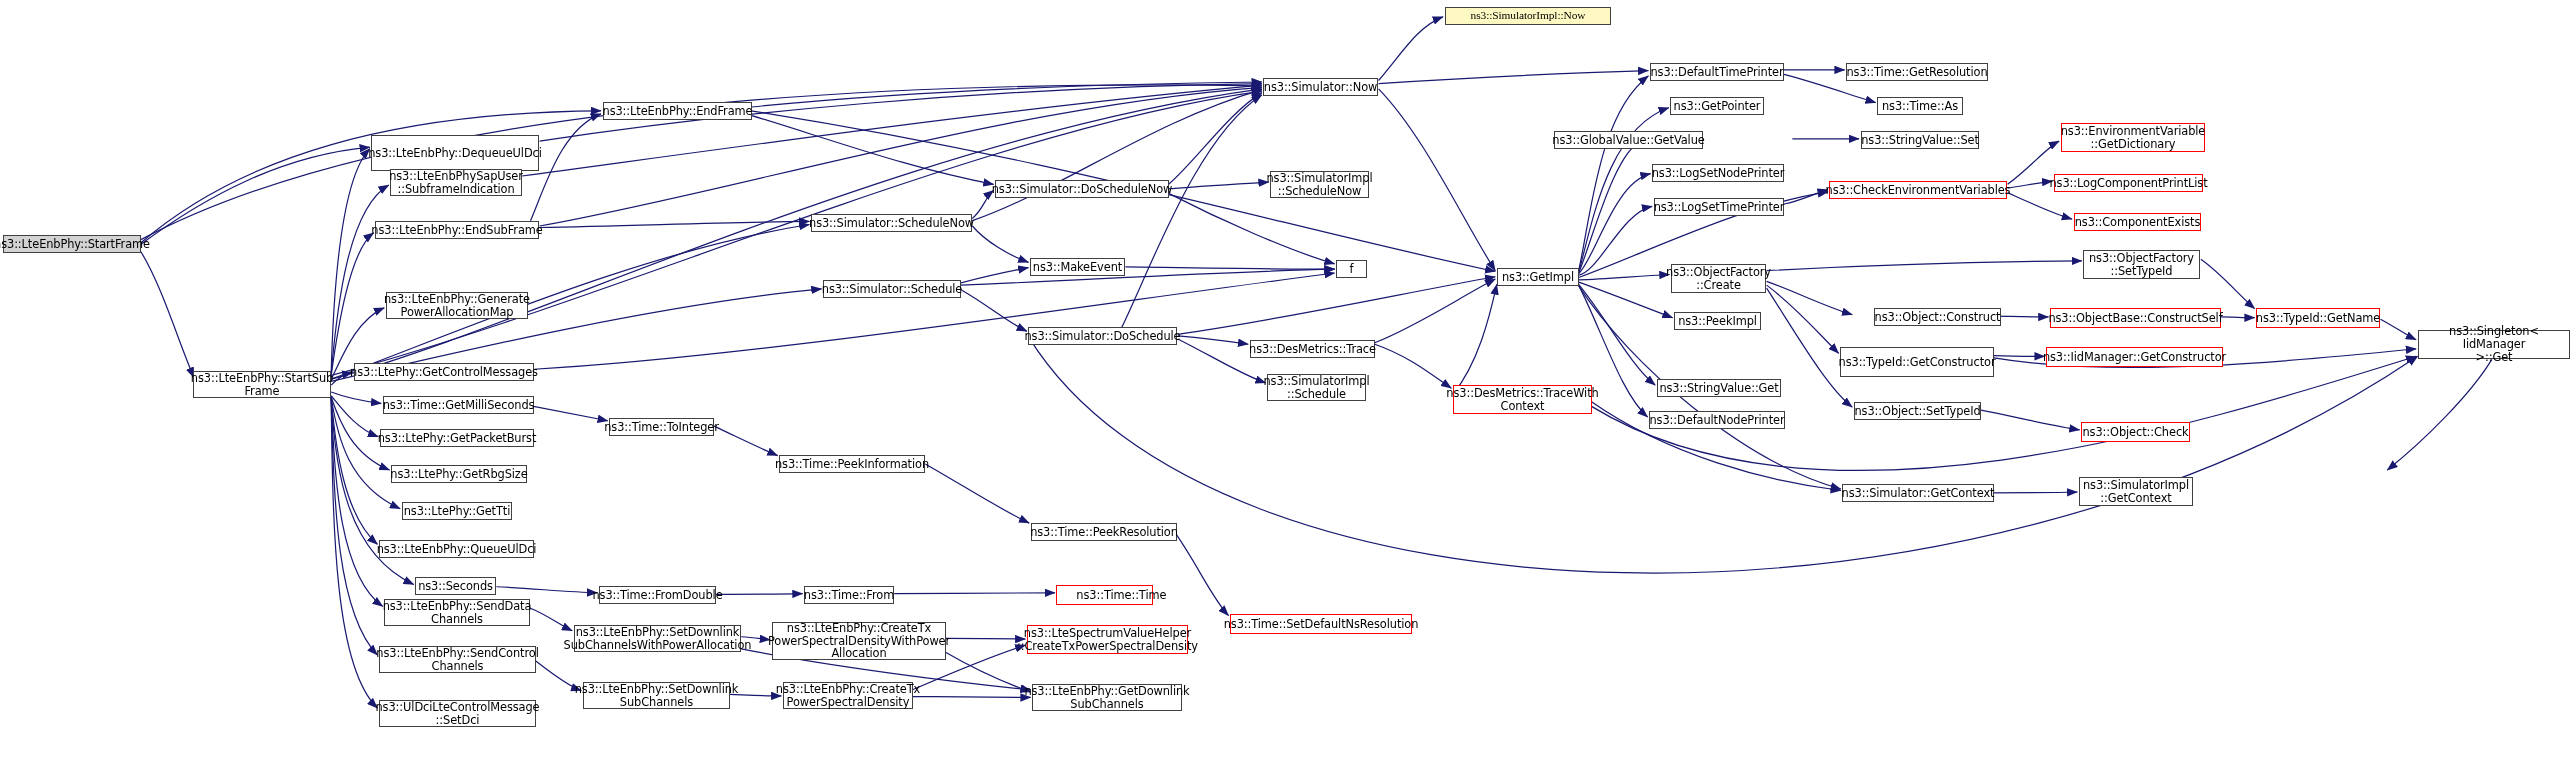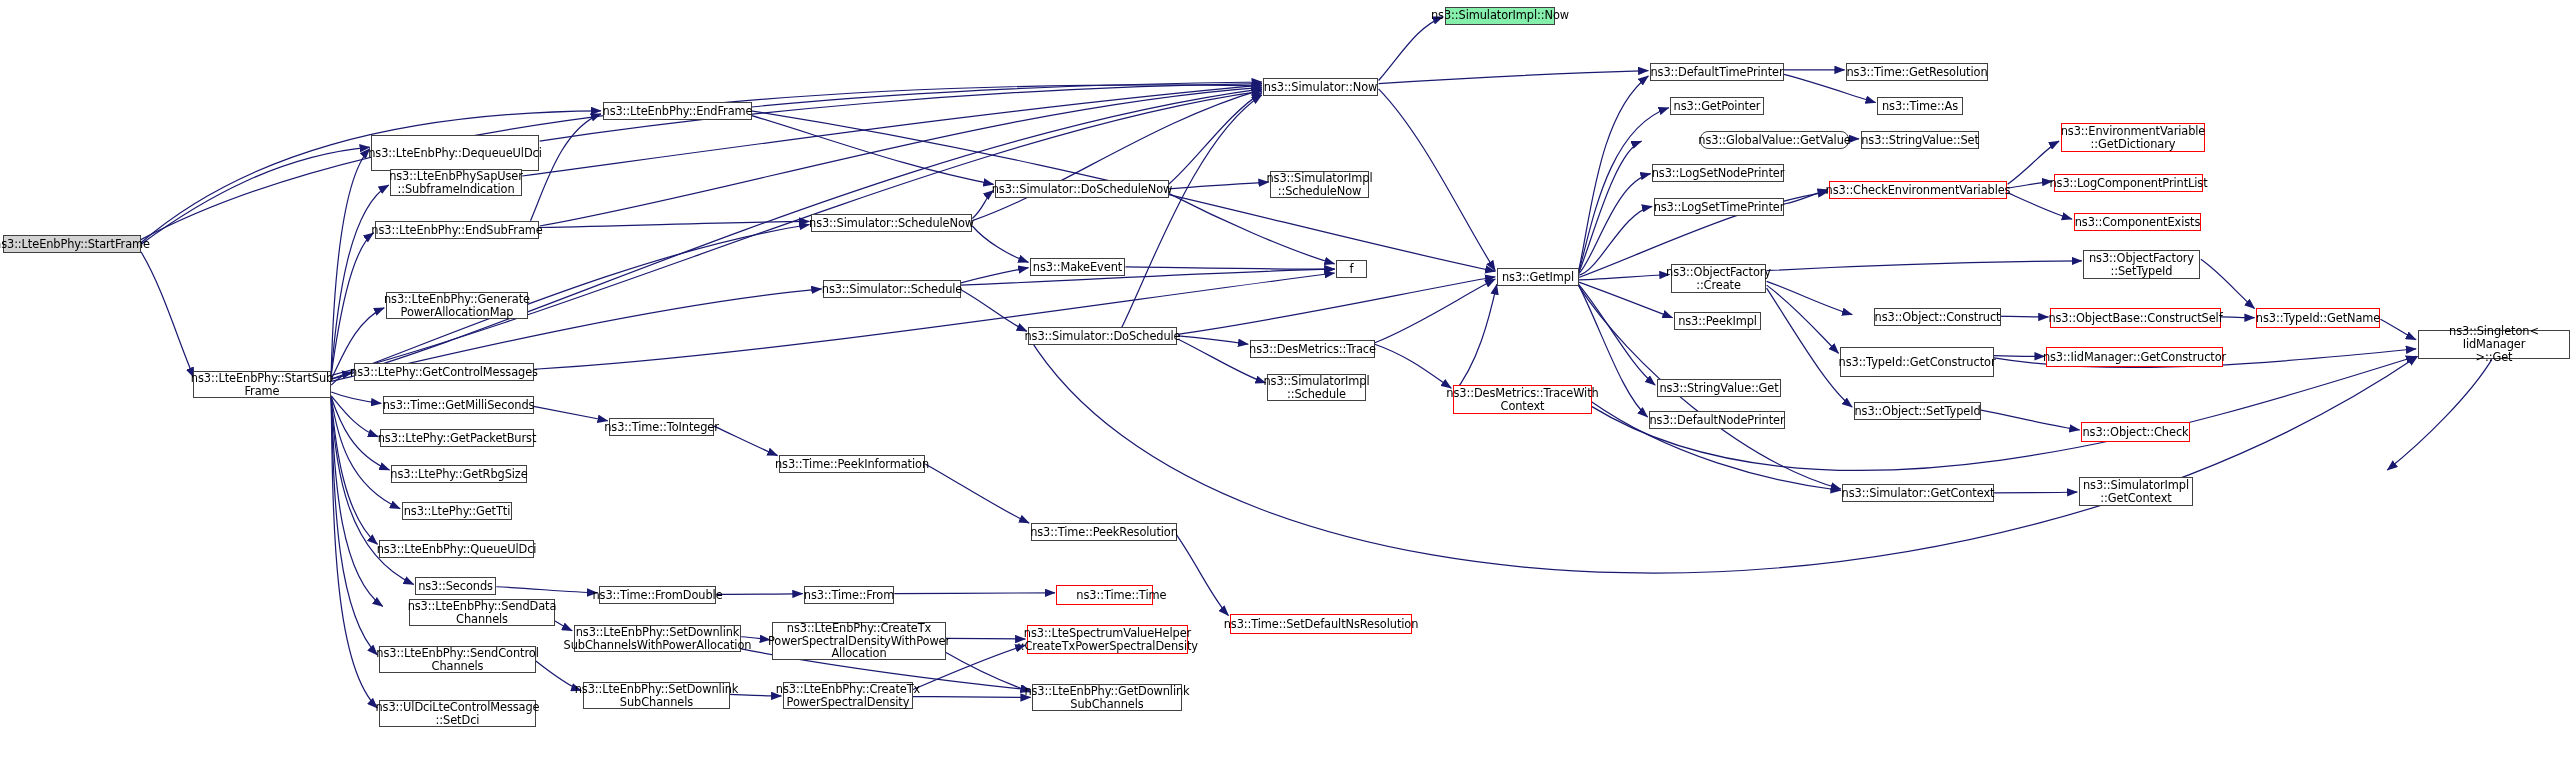--- a/index.html
+++ b/index.html
@@ -173,21 +173,21 @@
       <div class="node" style="left: 375px; top: 221px; width: 164px; height: 18px; background: rgb(255, 255, 255); border-color: rgb(64, 64, 64);">ns3::LteEnbPhy::EndSubFrame</div>
       <div class="node" style="left: 386px; top: 292px; width: 142px; height: 27px; background: rgb(255, 255, 255); border-color: rgb(64, 64, 64);">ns3::LteEnbPhy::Generate
 PowerAllocationMap</div>
       <div class="node" style="left: 354px; top: 363px; width: 180px; height: 18px; background: rgb(255, 255, 255); border-color: rgb(64, 64, 64);">ns3::LtePhy::GetControlMessages</div>
       <div class="node" style="left: 383px; top: 396px; width: 151px; height: 18px; background: rgb(255, 255, 255); border-color: rgb(64, 64, 64);">ns3::Time::GetMilliSeconds</div>
       <div class="node" style="left: 380px; top: 429px; width: 154px; height: 18px; background: rgb(255, 255, 255); border-color: rgb(64, 64, 64);">ns3::LtePhy::GetPacketBurst</div>
       <div class="node" style="left: 391px; top: 465px; width: 136px; height: 18px; background: rgb(255, 255, 255); border-color: rgb(64, 64, 64);">ns3::LtePhy::GetRbgSize</div>
       <div class="node" style="left: 402px; top: 502px; width: 110px; height: 18px; background: rgb(255, 255, 255); border-color: rgb(64, 64, 64);">ns3::LtePhy::GetTti</div>
       <div class="node" style="left: 379px; top: 540px; width: 155px; height: 18px; background: rgb(255, 255, 255); border-color: rgb(64, 64, 64);">ns3::LteEnbPhy::QueueUlDci</div>
       <div class="node" style="left: 415px; top: 577px; width: 81px; height: 18px; background: rgb(255, 255, 255); border-color: rgb(64, 64, 64);">ns3::Seconds</div>
-      <div class="node" style="left: 384px; top: 599px; width: 146px; height: 27px; background: rgb(255, 255, 255); border-color: rgb(64, 64, 64); margin-left: 25px;">ns3::LteEnbPhy::SendData
+      <div class="node" style="left: 384px; top: 599px; width: 146px; height: 27px; background: rgb(255, 255, 255); border-color: rgb(64, 64, 64);">ns3::LteEnbPhy::SendData
 Channels</div>
       <div class="node" style="left: 379px; top: 646px; width: 157px; height: 27px; background: rgb(255, 255, 255); border-color: rgb(64, 64, 64);">ns3::LteEnbPhy::SendControl
 Channels</div>
       <div class="node" style="left: 379px; top: 700px; width: 157px; height: 27px; background: rgb(255, 255, 255); border-color: rgb(64, 64, 64);">ns3::UlDciLteControlMessage
 ::SetDci</div>
       <div class="node" style="left: 603px; top: 102px; width: 149px; height: 18px; background: rgb(255, 255, 255); border-color: rgb(64, 64, 64);">ns3::LteEnbPhy::EndFrame</div>
       <div class="node" style="left: 609px; top: 418px; width: 105px; height: 18px; background: rgb(255, 255, 255); border-color: rgb(64, 64, 64);">ns3::Time::ToInteger</div>
       <div class="node" style="left: 599px; top: 586px; width: 117px; height: 18px; background: rgb(255, 255, 255); border-color: rgb(64, 64, 64);">ns3::Time::FromDouble</div>
       <div class="node" style="left: 574px; top: 625px; width: 167px; height: 27px; background: rgb(255, 255, 255); border-color: rgb(64, 64, 64);">ns3::LteEnbPhy::SetDownlink
 SubChannelsWithPowerAllocation</div>
@@ -199,40 +199,40 @@
       <div class="node" style="left: 804px; top: 586px; width: 90px; height: 18px; background: rgb(255, 255, 255); border-color: rgb(64, 64, 64);">ns3::Time::From</div>
       <div class="node" style="left: 772px; top: 622px; width: 174px; height: 38px; background: rgb(255, 255, 255); border-color: rgb(64, 64, 64);">ns3::LteEnbPhy::CreateTx
 PowerSpectralDensityWithPower
 Allocation</div>
       <div class="node" style="left: 783px; top: 682px; width: 130px; height: 27px; background: rgb(255, 255, 255); border-color: rgb(64, 64, 64);">ns3::LteEnbPhy::CreateTx
 PowerSpectralDensity</div>
       <div class="node" style="left: 995px; top: 180px; width: 174px; height: 18px; background: rgb(255, 255, 255); border-color: rgb(64, 64, 64);">ns3::Simulator::DoScheduleNow</div>
       <div class="node" style="left: 1030px; top: 258px; width: 95px; height: 18px; background: rgb(255, 255, 255); border-color: rgb(64, 64, 64);">ns3::MakeEvent</div>
       <div class="node" style="left: 1028px; top: 327px; width: 149px; height: 18px; background: rgb(255, 255, 255); border-color: rgb(64, 64, 64);">ns3::Simulator::DoSchedule</div>
       <div class="node" style="left: 1031px; top: 523px; width: 146px; height: 18px; background: rgb(255, 255, 255); border-color: rgb(64, 64, 64);">ns3::Time::PeekResolution</div>
-      <div class="node" style="left: 1445px; top: 6.8px; width: 110px; height: 18px; background: #86efac; border-color: rgb(64, 64, 64);">ns3::SimulatorImpl::Now</div>
+      <div class="node" style="left: 1445px; top: 6.8px; width: 166px; height: 18px; background: #fef9c3; border-color: rgb(64, 64, 64); font-family: Liberation Serif, serif;">ns3::SimulatorImpl::Now</div>
       <div class="node" style="left: 1263px; top: 78px; width: 115px; height: 18px; background: rgb(255, 255, 255); border-color: rgb(64, 64, 64);">ns3::Simulator::Now</div>
       <div class="node" style="left: 1270px; top: 171px; width: 99px; height: 27px; background: rgb(255, 255, 255); border-color: rgb(64, 64, 64);">ns3::SimulatorImpl
 ::ScheduleNow</div>
       <div class="node" style="left: 1336px; top: 260px; width: 31px; height: 18px; background: rgb(255, 255, 255); border-color: rgb(64, 64, 64);">f</div>
       <div class="node" style="left: 1250px; top: 340px; width: 125px; height: 18px; background: rgb(255, 255, 255); border-color: rgb(64, 64, 64);">ns3::DesMetrics::Trace</div>
       <div class="node" style="left: 1267px; top: 374px; width: 99px; height: 27px; background: rgb(255, 255, 255); border-color: rgb(64, 64, 64);">ns3::SimulatorImpl
 ::Schedule</div>
       <div class="node warn" style="left: 1056px; top: 585px; width: 97px; height: 20px; background: rgb(255, 255, 255); border-color: rgb(255, 0, 0); padding-left: 36px;">ns3::Time::Time</div>
       <div class="node warn" style="left: 1230px; top: 614px; width: 182px; height: 20px; background: rgb(255, 255, 255); border-color: rgb(255, 0, 0);">ns3::Time::SetDefaultNsResolution</div>
       <div class="node warn" style="left: 1453px; top: 385px; width: 139px; height: 29px; background: rgb(255, 255, 255); border-color: rgb(255, 0, 0);">ns3::DesMetrics::TraceWith
 Context</div>
       <div class="node warn" style="left: 1027px; top: 625px; width: 161px; height: 29px; background: rgb(255, 255, 255); border-color: rgb(255, 0, 0);">ns3::LteSpectrumValueHelper
 ::CreateTxPowerSpectralDensity</div>
       <div class="node" style="left: 1032px; top: 684px; width: 150px; height: 27px; background: rgb(255, 255, 255); border-color: rgb(64, 64, 64);">ns3::LteEnbPhy::GetDownlink
 SubChannels</div>
       <div class="node" style="left: 1497px; top: 268px; width: 82px; height: 18px; background: rgb(255, 255, 255); border-color: rgb(64, 64, 64);">ns3::GetImpl</div>
       <div class="node" style="left: 1650px; top: 63px; width: 134px; height: 18px; background: rgb(255, 255, 255); border-color: rgb(64, 64, 64);">ns3::DefaultTimePrinter</div>
       <div class="node" style="left: 1670px; top: 97px; width: 94px; height: 18px; background: rgb(255, 255, 255); border-color: rgb(64, 64, 64);">ns3::GetPointer</div>
-      <div class="node" style="left: 1700px; top: 131px; width: 149px; height: 18px; background: rgb(255, 255, 255); border-color: rgb(64, 64, 64); border-radius: 8px;">ns3::GlobalValue::GetValue</div>
+      <div class="node" style="left: 1554px; top: 131px; width: 149px; height: 18px; background: rgb(255, 255, 255); border-color: rgb(64, 64, 64);">ns3::GlobalValue::GetValue</div>
       <div class="node" style="left: 1652px; top: 164px; width: 132px; height: 18px; background: rgb(255, 255, 255); border-color: rgb(64, 64, 64);">ns3::LogSetNodePrinter</div>
       <div class="node" style="left: 1654px; top: 198px; width: 130px; height: 18px; background: rgb(255, 255, 255); border-color: rgb(64, 64, 64);">ns3::LogSetTimePrinter</div>
       <div class="node" style="left: 1671px; top: 264px; width: 95px; height: 29px; background: rgb(255, 255, 255); border-color: rgb(64, 64, 64);">ns3::ObjectFactory
 ::Create</div>
       <div class="node" style="left: 1674px; top: 312px; width: 87px; height: 18px; background: rgb(255, 255, 255); border-color: rgb(64, 64, 64);">ns3::PeekImpl</div>
       <div class="node" style="left: 1657px; top: 379px; width: 124px; height: 18px; background: rgb(255, 255, 255); border-color: rgb(64, 64, 64);">ns3::StringValue::Get</div>
       <div class="node" style="left: 1649px; top: 411px; width: 136px; height: 18px; background: rgb(255, 255, 255); border-color: rgb(64, 64, 64);">ns3::DefaultNodePrinter</div>
       <div class="node" style="left: 1846px; top: 63px; width: 142px; height: 18px; background: rgb(255, 255, 255); border-color: rgb(64, 64, 64);">ns3::Time::GetResolution</div>
       <div class="node" style="left: 1877px; top: 97px; width: 86px; height: 18px; background: rgb(255, 255, 255); border-color: rgb(64, 64, 64);">ns3::Time::As</div>
       <div class="node" style="left: 1861px; top: 131px; width: 118px; height: 18px; background: rgb(255, 255, 255); border-color: rgb(64, 64, 64);">ns3::StringValue::Set</div>

